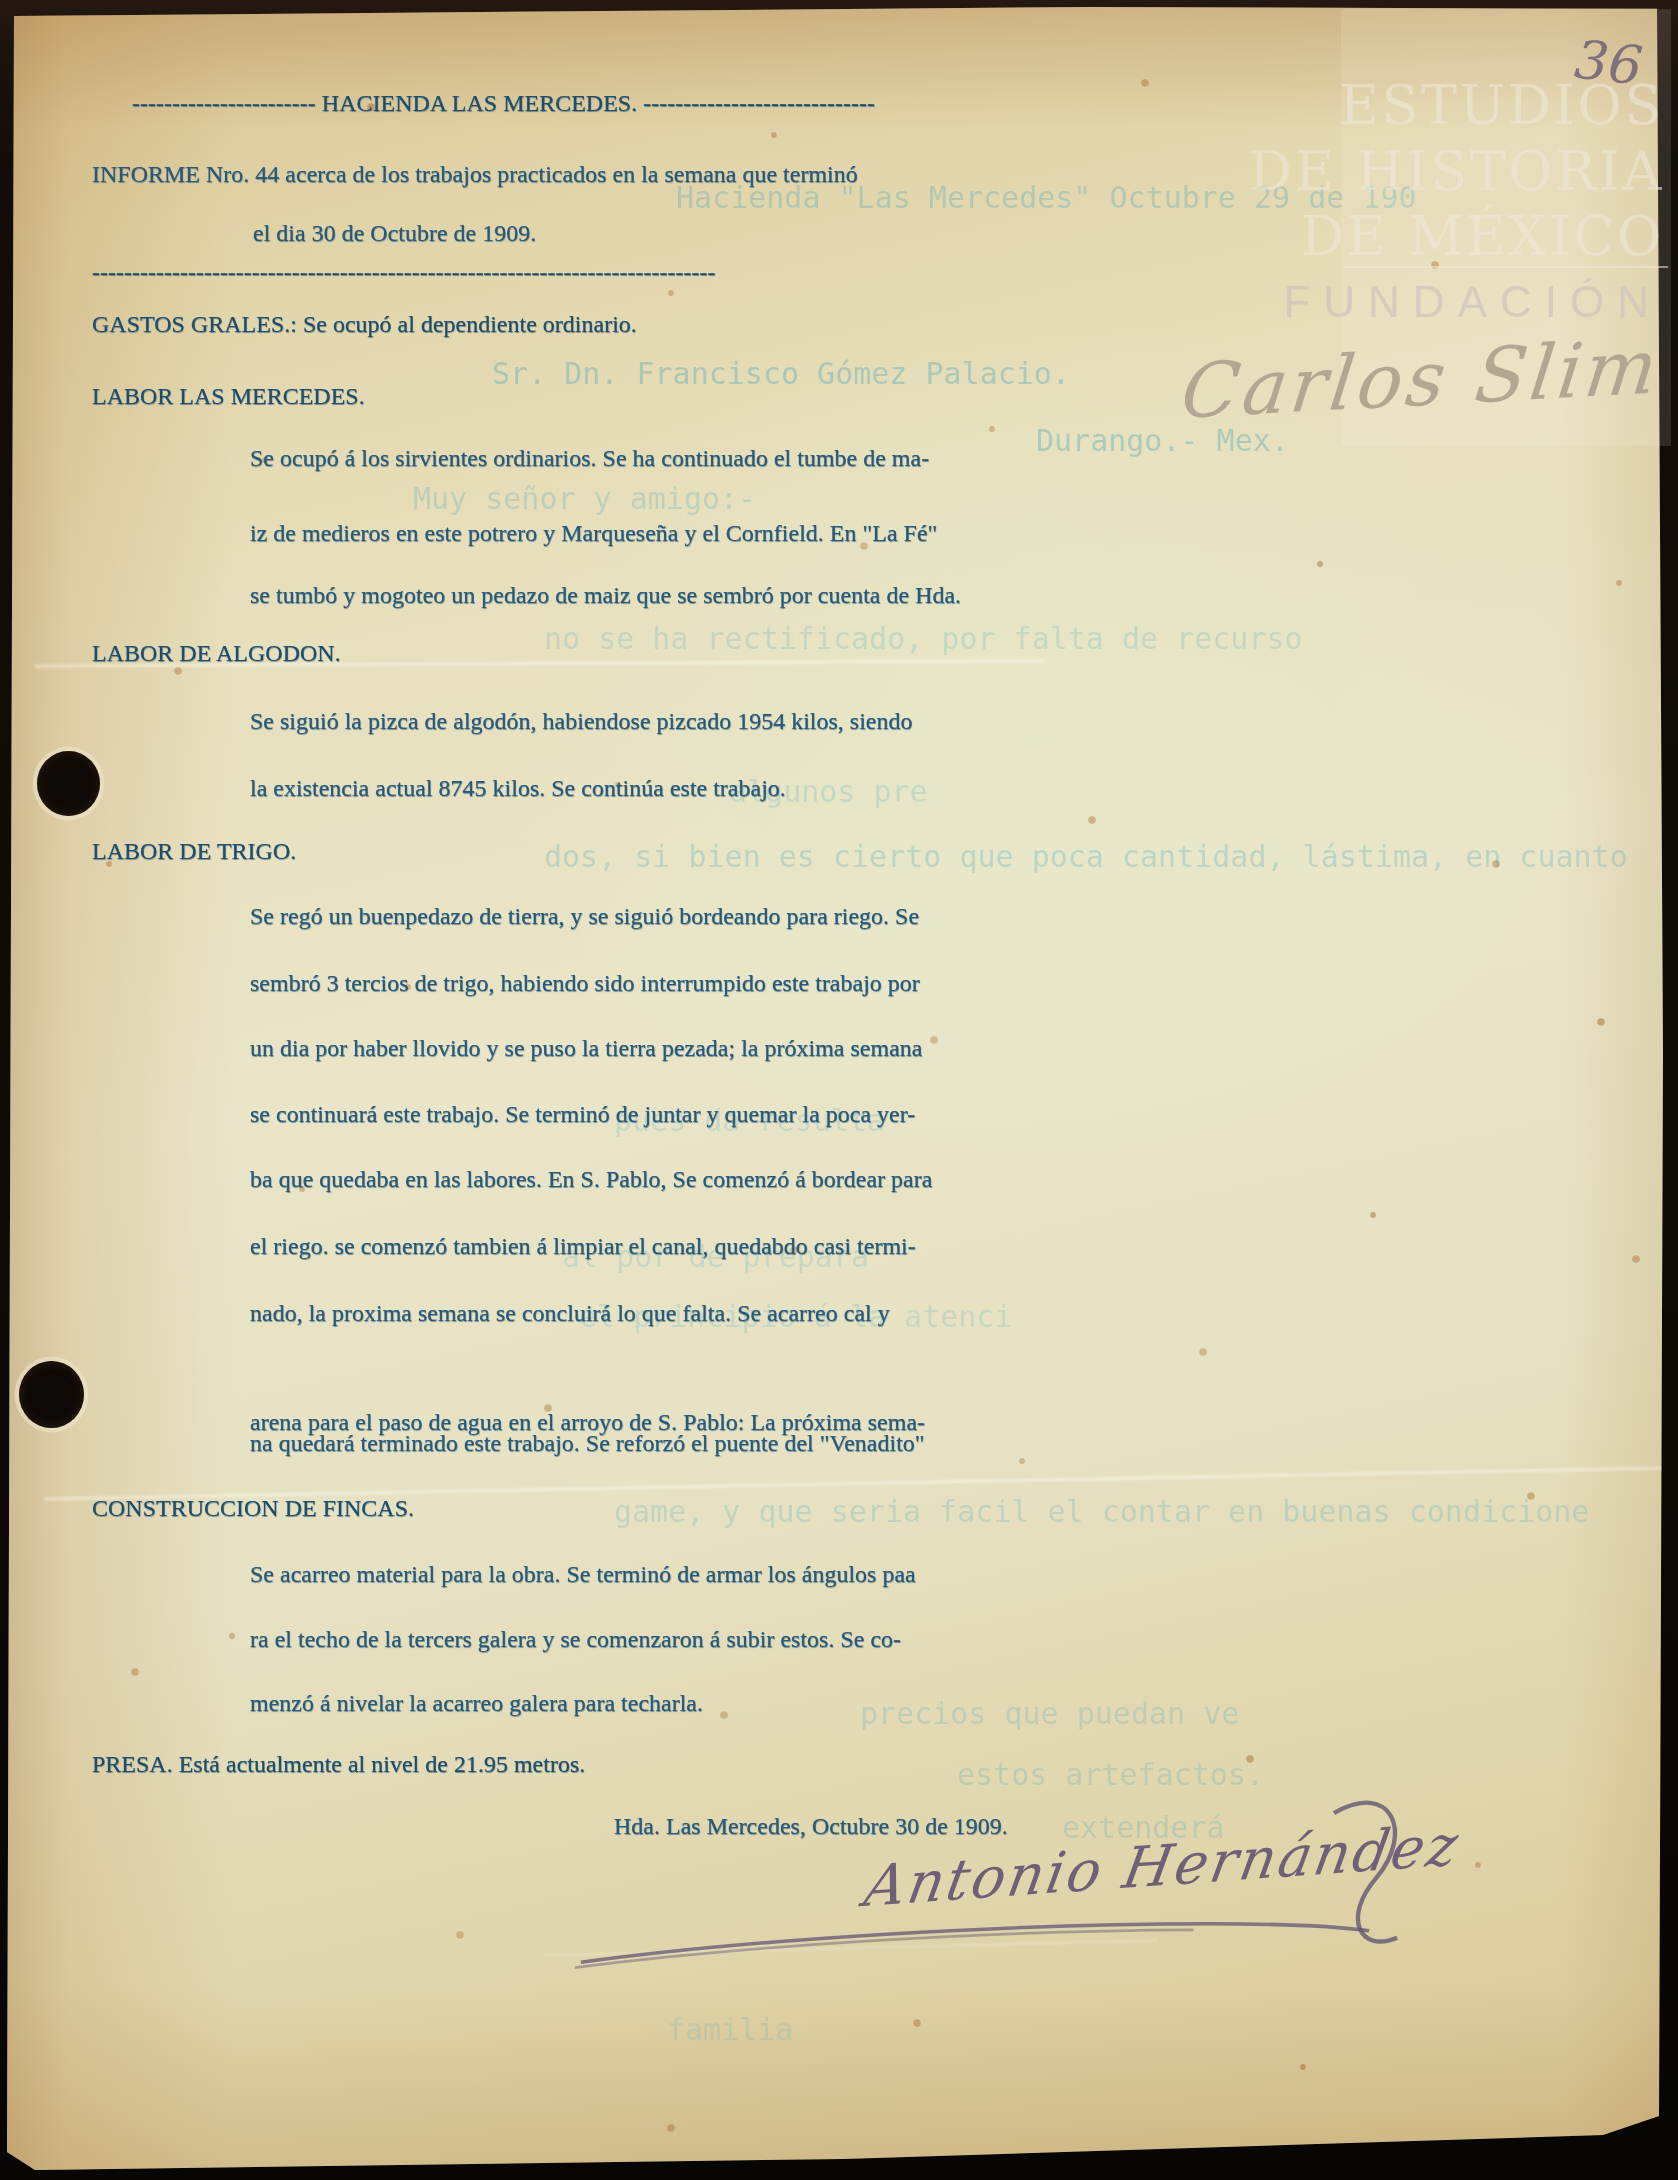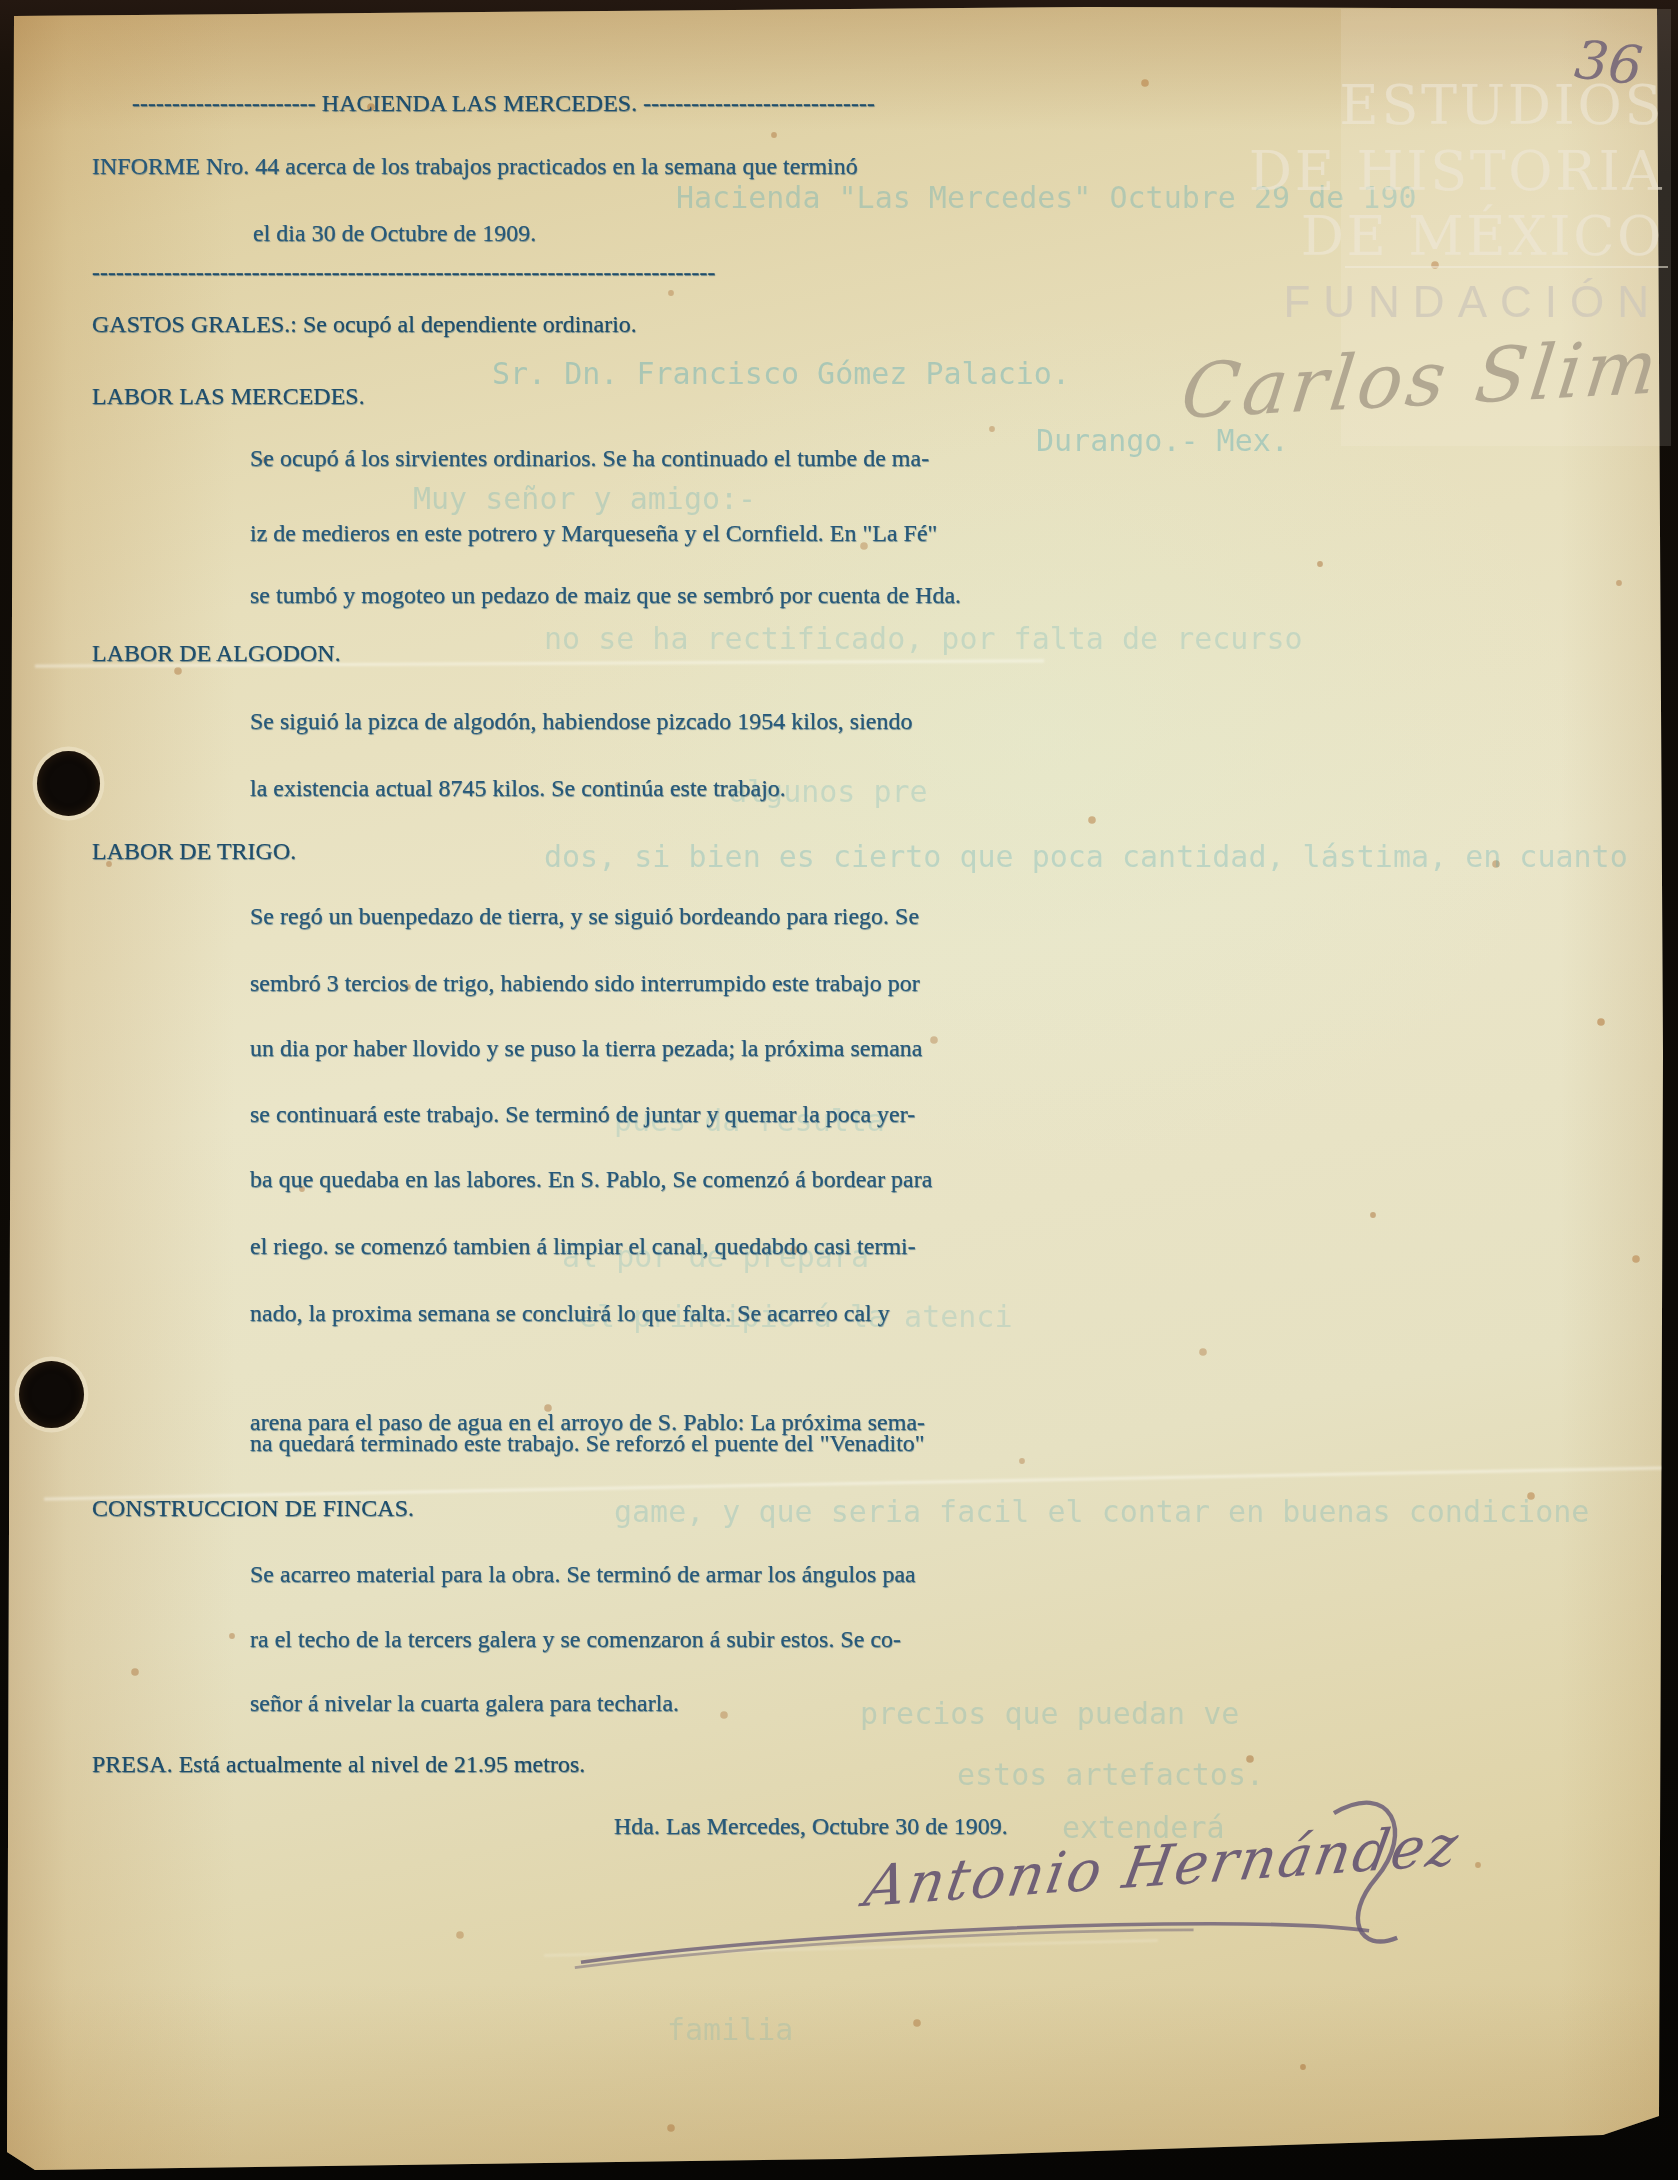--- a/index.html
+++ b/index.html
@@ -118,21 +118,21 @@
         <div class="ghost" style="left: 562px; top: 1239px; opacity: 0.2;">al por de prepara</div>
         <div class="ghost" style="left: 579px; top: 1299px; opacity: 0.2;">el principio á la atenci</div>
         <div class="ghost" style="left: 614px; top: 1494px; opacity: 0.24;">game, y que seria facil el contar en buenas condicione</div>
         <div class="ghost" style="left: 860px; top: 1696px; opacity: 0.24;">precios que puedan ve</div>
         <div class="ghost" style="left: 957px; top: 1757px; opacity: 0.24;">estos artefactos.</div>
         <div class="ghost" style="left: 1062px; top: 1810px; opacity: 0.24;">extenderá</div>
         <div class="ghost" style="left: 667px; top: 2012px; opacity: 0.18;">familia</div>
       </div>
     <div id="typed-layer">
         <div class="typed head" style="left: 132px; top: 84px;">----------------------- HACIENDA LAS MERCEDES. -----------------------------</div>
-        <div class="typed " style="left: 92px; top: 147px;">INFORME Nro. 44 acerca de los trabajos practicados en la semana que terminó</div>
+        <div class="typed " style="left: 92px; top: 155px;">INFORME Nro. 44 acerca de los trabajos practicados en la semana que terminó</div>
         <div class="typed " style="left: 253px; top: 214px;">el dia 30 de Octubre de 1909.</div>
         <div class="typed head" style="left: 92px; top: 253px;">------------------------------------------------------------------------------</div>
         <div class="typed head" style="left: 92px; top: 305px;">GASTOS GRALES.: Se ocupó al dependiente ordinario.</div>
         <div class="typed head" style="left: 92px; top: 377px;">LABOR LAS MERCEDES.</div>
         <div class="typed " style="left: 250px; top: 439px;">Se ocupó á los sirvientes ordinarios. Se ha continuado el tumbe de ma-</div>
         <div class="typed " style="left: 250px; top: 514px;">iz de medieros en este potrero y Marqueseña y el Cornfield. En "La Fé"</div>
         <div class="typed " style="left: 250px; top: 576px;">se tumbó y mogoteo un pedazo de maiz que se sembró por cuenta de Hda.</div>
         <div class="typed head" style="left: 92px; top: 634px;">LABOR DE ALGODON.</div>
         <div class="typed " style="left: 250px; top: 702px;">Se siguió la pizca de algodón, habiendose pizcado 1954 kilos, siendo</div>
         <div class="typed " style="left: 250px; top: 769px;">la existencia actual 8745 kilos. Se continúa este trabajo.</div>
@@ -142,21 +142,21 @@
         <div class="typed " style="left: 250px; top: 1029px;">un dia por haber llovido y se puso la tierra pezada; la próxima semana</div>
         <div class="typed " style="left: 250px; top: 1095px;">se continuará este trabajo. Se terminó de juntar y quemar la poca yer-</div>
         <div class="typed " style="left: 250px; top: 1160px;">ba que quedaba en las labores. En S. Pablo, Se comenzó á bordear para</div>
         <div class="typed " style="left: 250px; top: 1227px;">el riego. se comenzó tambien á limpiar el canal, quedabdo casi termi-</div>
         <div class="typed " style="left: 250px; top: 1294px;">nado, la proxima semana se concluirá lo que falta. Se acarreo cal y</div>
         <div class="typed " style="left: 250px; top: 1359px; margin-top: 44px;">arena para el paso de agua en el arroyo de S. Pablo: La próxima sema-</div>
         <div class="typed " style="left: 250px; top: 1424px;">na quedará terminado este trabajo. Se reforzó el puente del "Venadito"</div>
         <div class="typed head" style="left: 92px; top: 1489px;">CONSTRUCCION DE FINCAS.</div>
         <div class="typed " style="left: 250px; top: 1555px;">Se acarreo material para la obra. Se terminó de armar los ángulos paa</div>
         <div class="typed " style="left: 250px; top: 1620px;">ra el techo de la tercers galera y se comenzaron á subir estos. Se co-</div>
-        <div class="typed " style="left: 250px; top: 1684px;">señor á nivelar la cuarta galera para techarla.</div>
+        <div class="typed " style="left: 250px; top: 1684px;">menzó á nivelar la acarreo galera para techarla.</div>
         <div class="typed head" style="left: 92px; top: 1745px;">PRESA. Está actualmente al nivel de 21.95 metros.</div>
         <div class="typed " style="left: 614px; top: 1807px;">Hda. Las Mercedes, Octubre 30 de 1909.</div>
       </div>
 
     <div id="signature-name">Antonio Hernández</div>
     <svg id="signature-svg" width="1678" height="2180" viewBox="0 0 1912 2484">
       <path d="M 662 2236 C 850 2210, 1150 2192, 1380 2192 C 1470 2192, 1530 2196, 1560 2200" fill="none" stroke="rgba(100,86,116,0.75)" stroke-width="4"></path>
       <path d="M 655 2242 C 840 2218, 1120 2200, 1360 2199" fill="none" stroke="rgba(100,86,116,0.45)" stroke-width="3"></path>
       <path d="M 1520 2066 C 1585 2028, 1612 2088, 1568 2140 C 1530 2184, 1548 2226, 1592 2208" fill="none" stroke="rgba(100,86,116,0.8)" stroke-width="5"></path>
     </svg>

